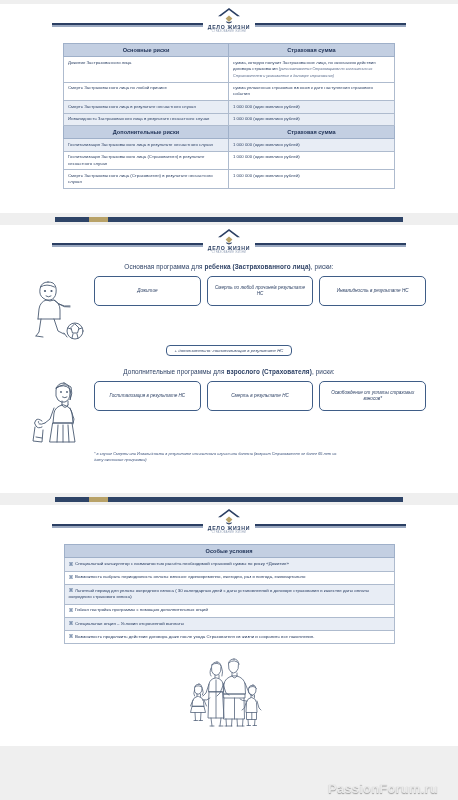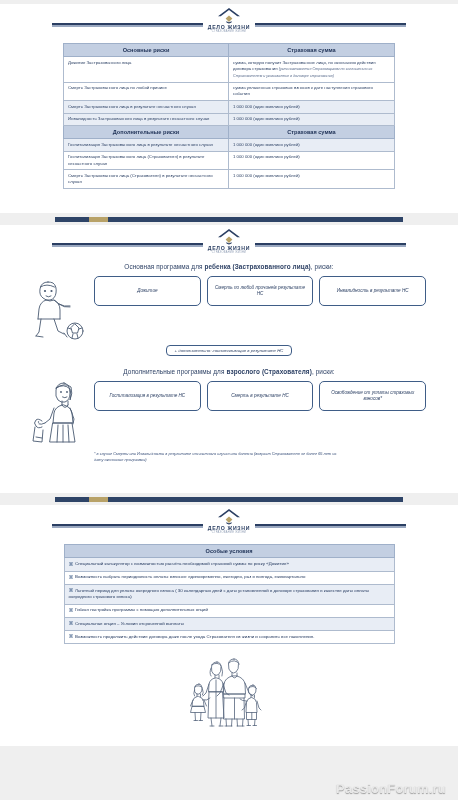--- a/index.html
+++ b/index.html
@@ -251,21 +251,21 @@
   .family-fig {
     margin: 10px auto 0 auto;
     width: 78px;
     height: 76px;
   }
   .family-fig svg { display: block; }
 
   
   .watermark {
     position: absolute;
-    right: 12px;
+    right: 20px;
     bottom: 4px;
     font-size: 13px;
     font-weight: bold;
     color: #e9e9e9;
     text-shadow: 0 1px 1px rgba(90,90,90,0.55);
     letter-spacing: 0.2px;
     z-index: 40;
     pointer-events: none;
   }
 

